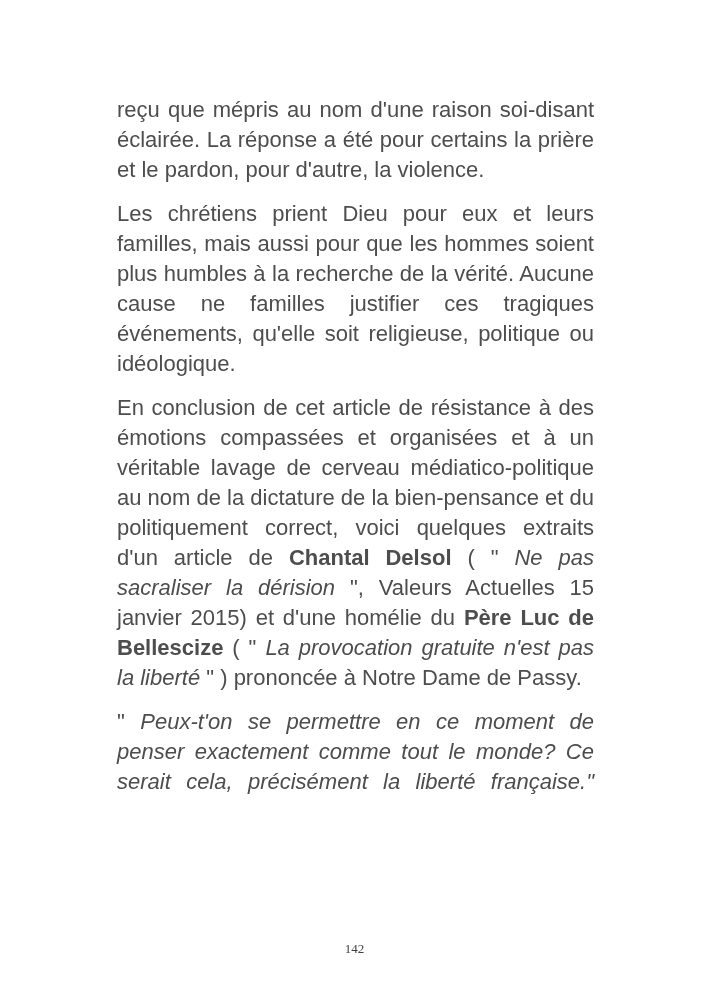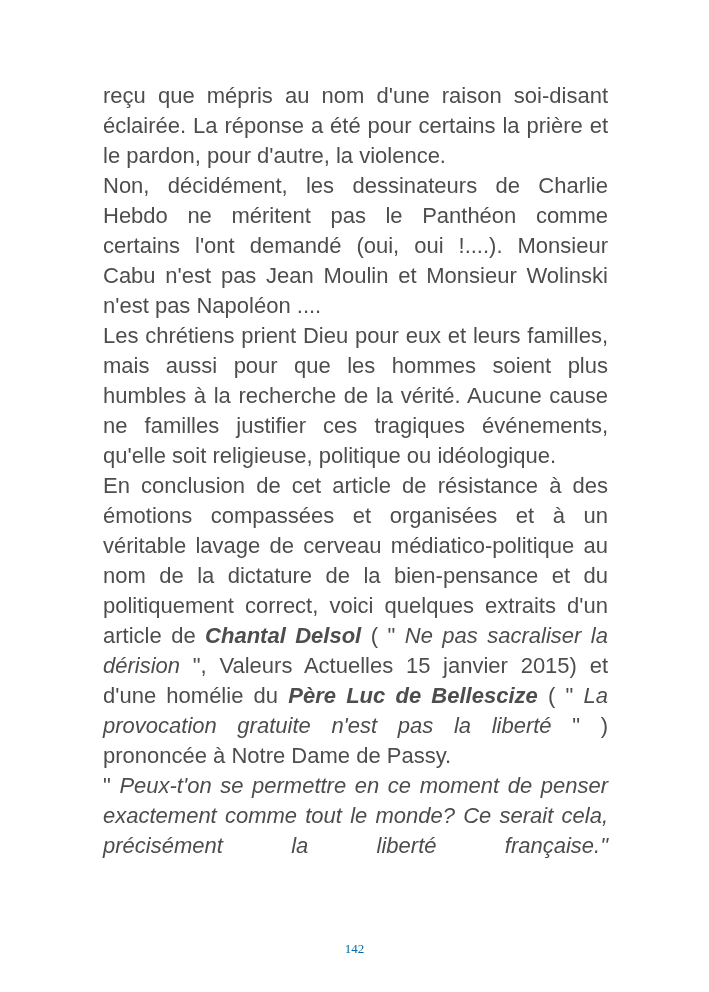--- a/index.html
+++ b/index.html
@@ -19,44 +19,43 @@
     left: 103px;
     top: 81px;
     width: 505px;
     font-family: "Liberation Sans", sans-serif;
     font-size: 22px;
     line-height: 30px;
     color: #4d4d4d;
     text-align: justify;
   }
   .page-text p {
-    margin: 0;
+    margin: 14px;
     padding: 0;
   }
   .page-text p.justify-last {
     text-align-last: justify;
   }
-  .b { font-weight: bold; font-style: italic; }
+  .b { font-weight: bold; }
   .i { font-style: italic; }
   .page-number {
     position: absolute;
     left: 0;
     right: 0;
     top: 941px;
     text-align: center;
     font-family: "Liberation Serif", serif;
     font-size: 13px;
-    color: #0369a1;
+    color: #404040;
   }
 </style>
 </head>
 <body>
 
 <div class="page">
   <div class="page-text">
       <p><span>reçu que mépris au nom d'une raison soi-disant éclairée. La réponse a été pour certains la prière et le pardon, pour d'autre, la violence.</span></p>
-      <p><span>Non, décidément, les dessinateurs de Charlie Hebdo ne méritent pas le Panthéon comme certains l'ont demandé (oui, oui !....). Monsieur Cabu n'est pas Jean Moulin et Monsieur Wolinski n'est pas Napoléon ....</span></p>
       <p><span>Les chrétiens prient Dieu pour eux et leurs familles, mais aussi pour que les hommes soient plus humbles à la recherche de la vérité. Aucune cause ne familles justifier ces tragiques événements, qu'elle soit religieuse, politique ou idéologique.</span></p>
       <p><span>En conclusion de cet article de résistance à des émotions compassées et organisées et à un véritable lavage de cerveau médiatico-politique au nom de la dictature de la bien-pensance et du politiquement correct, voici quelques extraits d'un article de </span><span class="b">Chantal Delsol</span><span> ( " </span><span class="i">Ne pas sacraliser la dérision</span><span>&nbsp;", Valeurs Actuelles 15 janvier 2015) et d'une homélie du </span><span class="b">Père Luc de Bellescize</span><span> ( " </span><span class="i">La provocation gratuite n'est pas la liberté</span><span> " ) prononcée à Notre Dame de Passy.</span></p>
       <p class="justify-last"><span>" </span><span class="i">Peux-t'on se permettre en ce moment de penser exactement comme tout le monde? Ce serait cela, précisément la liberté française."</span></p>
     </div>
   <div class="page-number">142</div>
 </div>
 
 </body></html>

